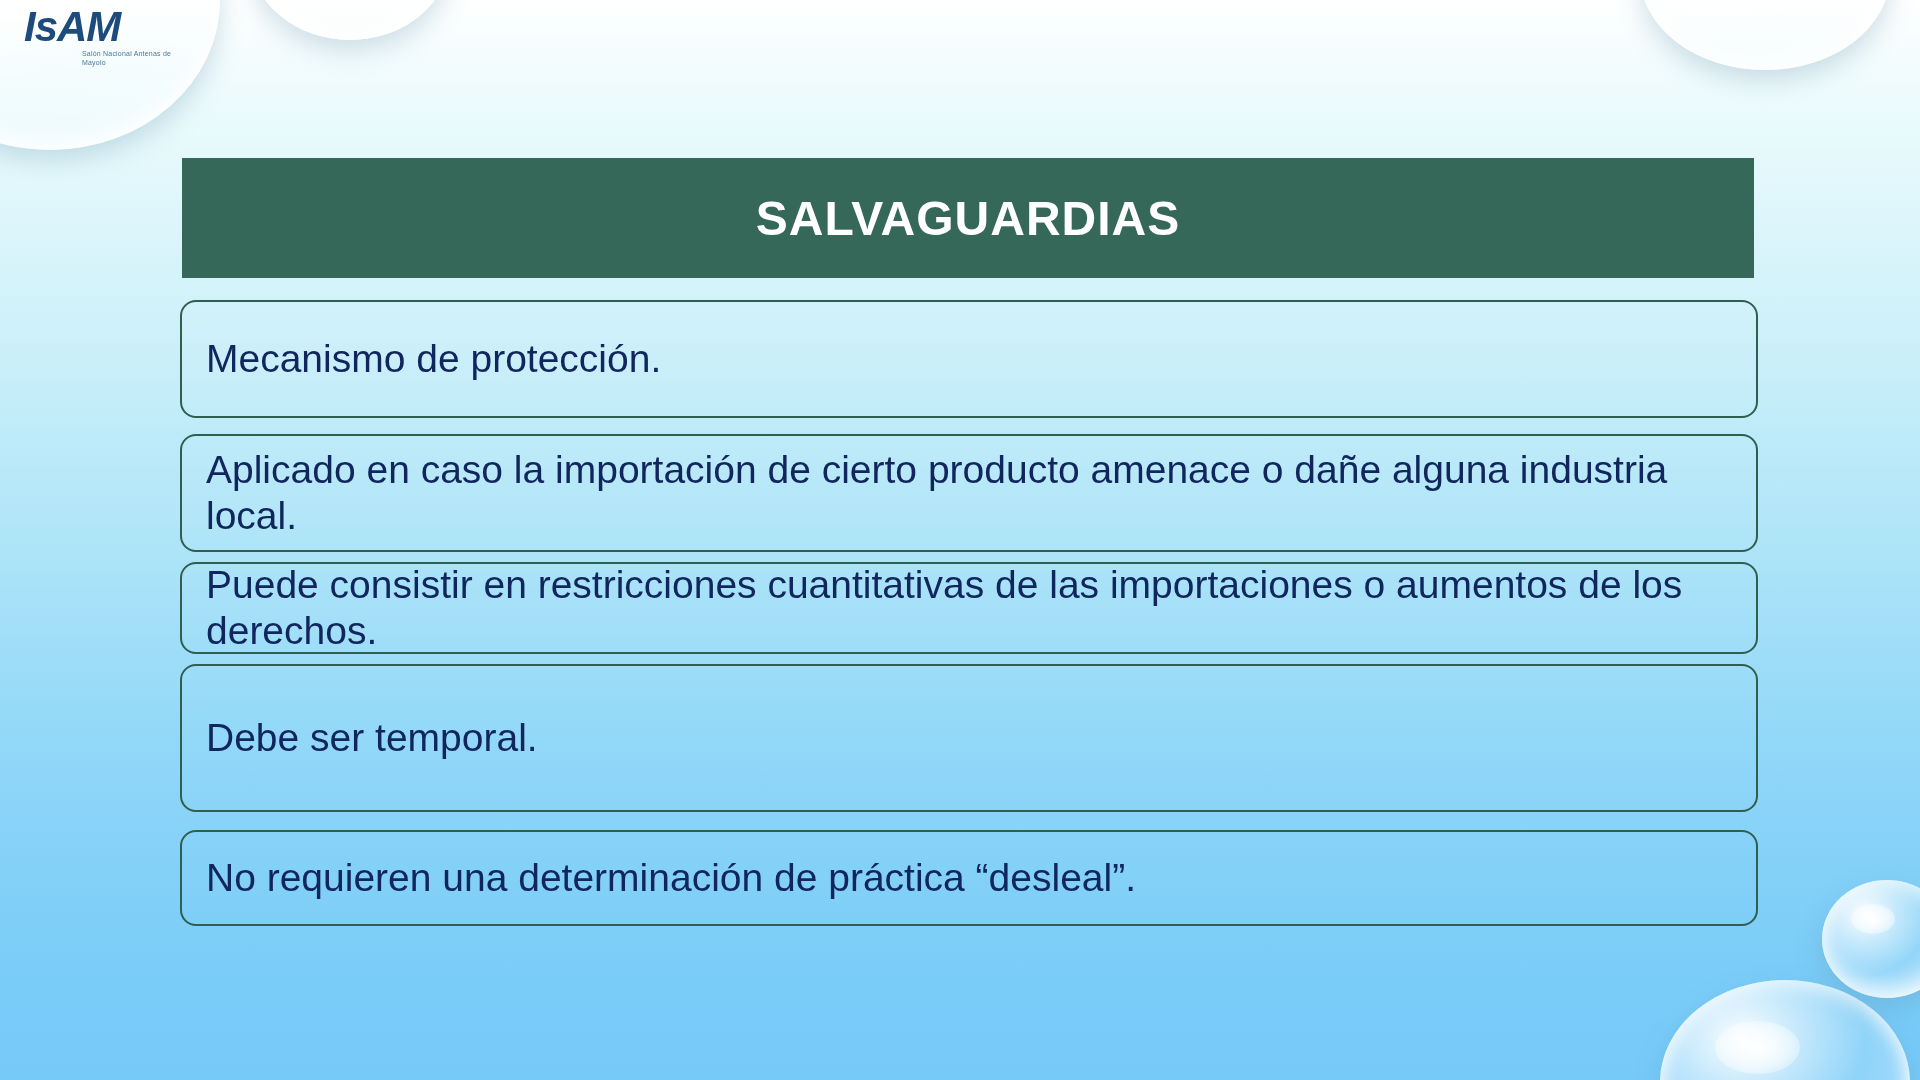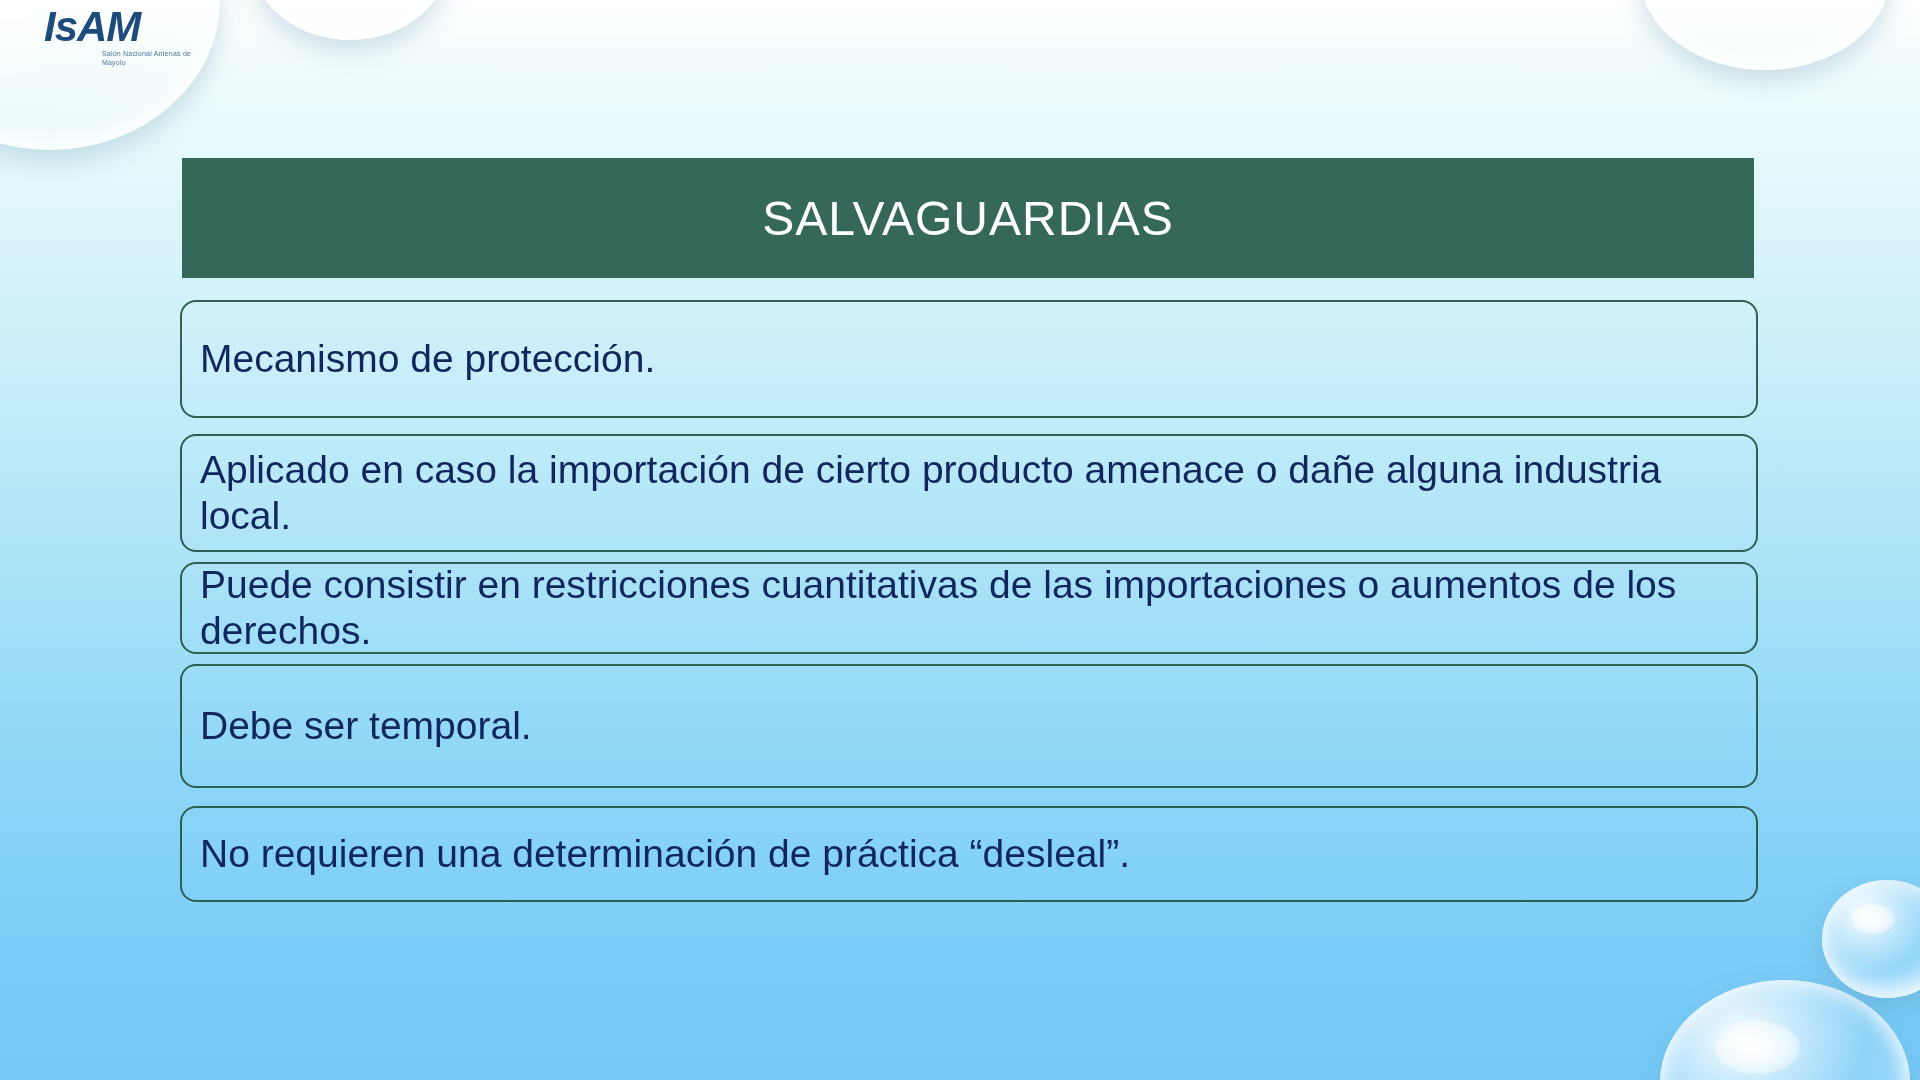--- a/index.html
+++ b/index.html
@@ -68,21 +68,21 @@
 
   #d-topleft   { left: -120px; top: -150px; width: 340px; height: 300px; }
   #d-topleft2  { left: 250px;  top: -130px; width: 200px; height: 170px; }
   #d-topright  { left: 1640px; top: -120px; width: 250px; height: 190px; }
   #d-botright1 { left: 1822px; top: 880px;  width: 130px; height: 118px; }
   #d-botright2 { left: 1660px; top: 980px;  width: 250px; height: 205px; }
 
   
   #logo {
     position: absolute;
-    left: 44px;
+    left: 24px;
     top: 6px;
     width: 170px;
     height: 62px;
   }
   #logo-word {
     font-family: "Liberation Sans", sans-serif;
     font-weight: bold;
     font-style: italic;
     font-size: 42px;
     letter-spacing: -1px;
@@ -110,21 +110,21 @@
     width: 1572px;
     height: 120px;
     background: #36685a;
     display: flex;
     align-items: center;
     justify-content: center;
   }
   #title-text {
     color: #ffffff;
     font-family: "Liberation Sans", sans-serif;
-    font-weight: normal;
+    font-weight: bold;
     font-size: 48px;
     letter-spacing: 1px;
     text-align: center;
   }
 
   
   #boxes {
     position: absolute;
     left: 180px;
     top: 300px;
@@ -133,30 +133,30 @@
   .box {
     box-sizing: border-box;
     width: 100%;
     border: 2px solid #2f5f50;
     border-radius: 16px;
     background: transparent;
     color: #10265c;
     font-family: "Liberation Sans", sans-serif;
     font-size: 39px;
     line-height: 1.17;
-    padding: 14px 16px 14px 18px;
+    padding: 14px 16px 14px 24px;
     display: flex;
     align-items: center;
   }
   .box .txt { display: block; width: 100%; }
 
   #box-0 { height: 118px; margin-bottom: 16px; }
   #box-1 { height: 118px; margin-bottom: 10px; }
   #box-2 { height: 92px; margin-bottom: 10px; }
-  #box-3 { height: 124px; margin-bottom: 18px; }
+  #box-3 { height: 148px; margin-bottom: 18px; }
   #box-4 { height: 96px; margin-bottom: 0; }
 </style>
 </head>
 <body>
 
 <div id="slide">
 
   <div class="droplet" id="d-topleft">
     <div class="shell"></div>
   </div>

